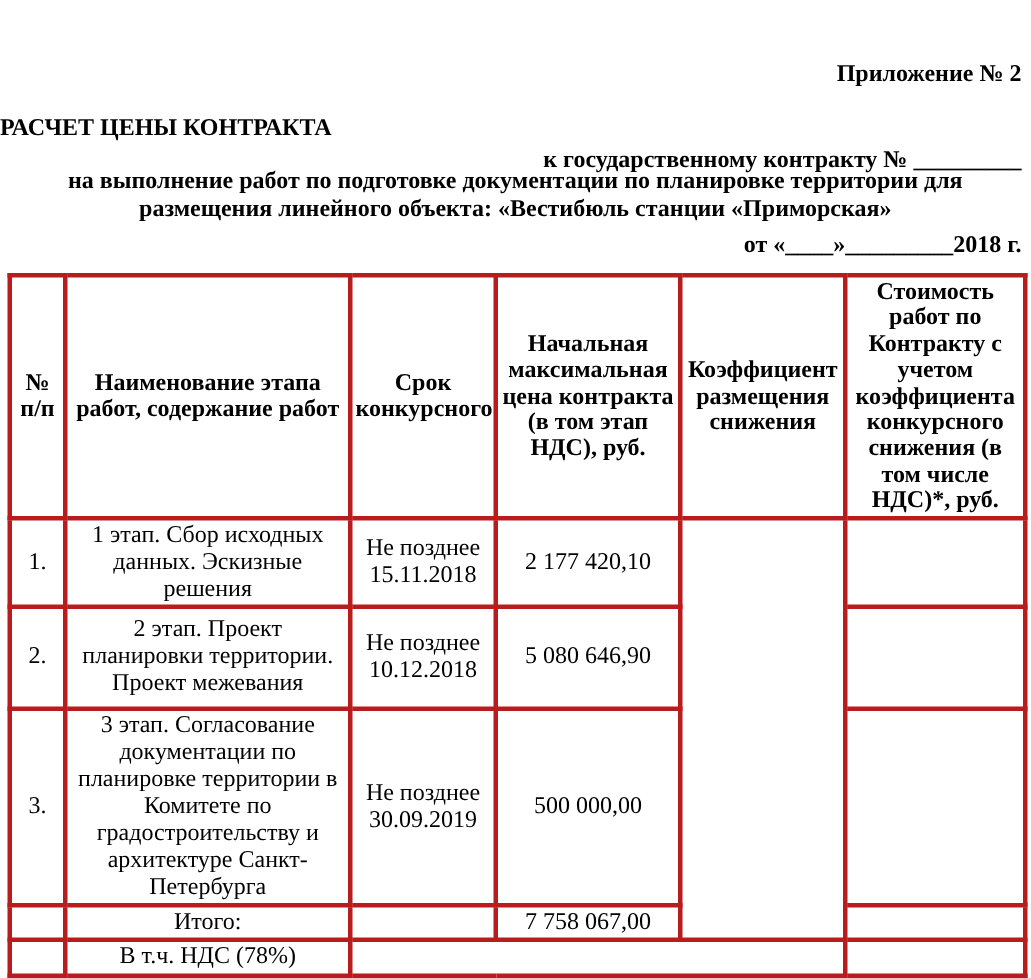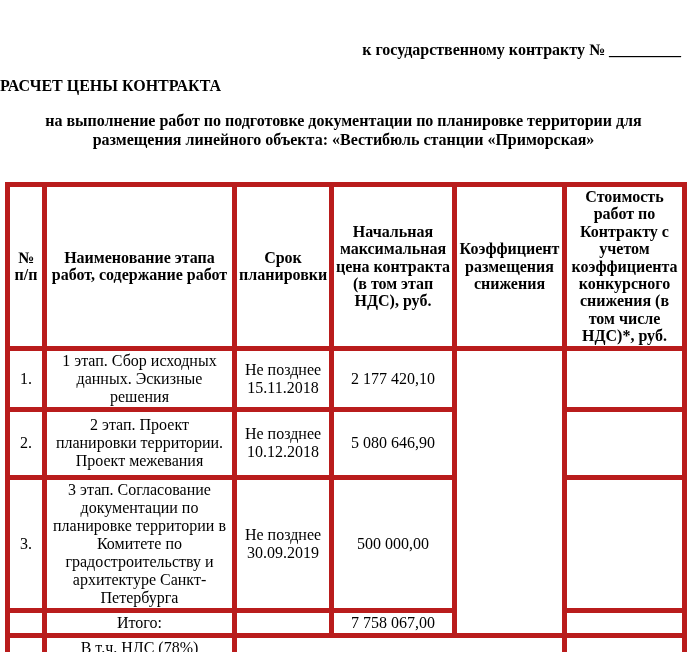--- a/index.html
+++ b/index.html
@@ -51,21 +51,21 @@
     top: 182px;
     left: 5px;
     width: 677px;
     border-collapse: collapse;
     table-layout: fixed;
     font-size: 16px;
     border: 2px solid #1c1c1c;
     border-bottom-width: 3px;
   }
   table.calc th, table.calc td {
-    border: 5px solid #b91c1c;
+    border: 3px solid #b91c1c;
     text-align: center;
     vertical-align: middle;
     padding: 1px 4px;
     line-height: 18px;
     font-weight: 400;
     overflow: hidden;
   }
   table.calc th {
     font-weight: 700;
     line-height: 17.4px;
@@ -83,21 +83,23 @@
     padding-left: 5px;
   }
   td.money { white-space: nowrap; }
 </style>
 </head>
 <body>
 
 <div class="page">
 
   <div class="head-block">
+    <div>Приложение № 2</div>
     <div>к государственному контракту № _________</div>
+    <div>от «____»_________2018 г.</div>
   </div>
 
   <div class="doc-title">РАСЧЕТ ЦЕНЫ КОНТРАКТА</div>
 
   <div class="doc-subtitle">
     <div>на выполнение работ по подготовке документации по планировке территории для</div>
     <div>размещения линейного объекта: «Вестибюль станции «Приморская»</div>
   </div>
 
   <table class="calc">
@@ -106,21 +108,21 @@
       <col style="width:190px">
       <col style="width:97px">
       <col style="width:123px">
       <col style="width:110px">
       <col style="width:120px">
     </colgroup>
     <tbody>
       <tr class="hdr">
         <th>№ п/п</th>
         <th>Наименование этапа работ, содержание работ</th>
-        <th>Срок планировки</th>
+        <th>Срок конкурсного</th>
         <th>Начальная максимальная цена контракта (в том этап НДС), руб.</th>
         <th>Коэффициент размещения снижения</th>
         <th>Стоимость работ по Контракту с учетом коэффициента конкурсного снижения (в том числе НДС)*, руб.</th>
       </tr>
 
       <tr class="r1">
         <td>1.</td>
         <td>1 этап. Сбор исходных данных. Эскизные решения</td>
         <td>Не позднее 15.11.2018</td>
         <td class="money">2 177 420,10</td>

